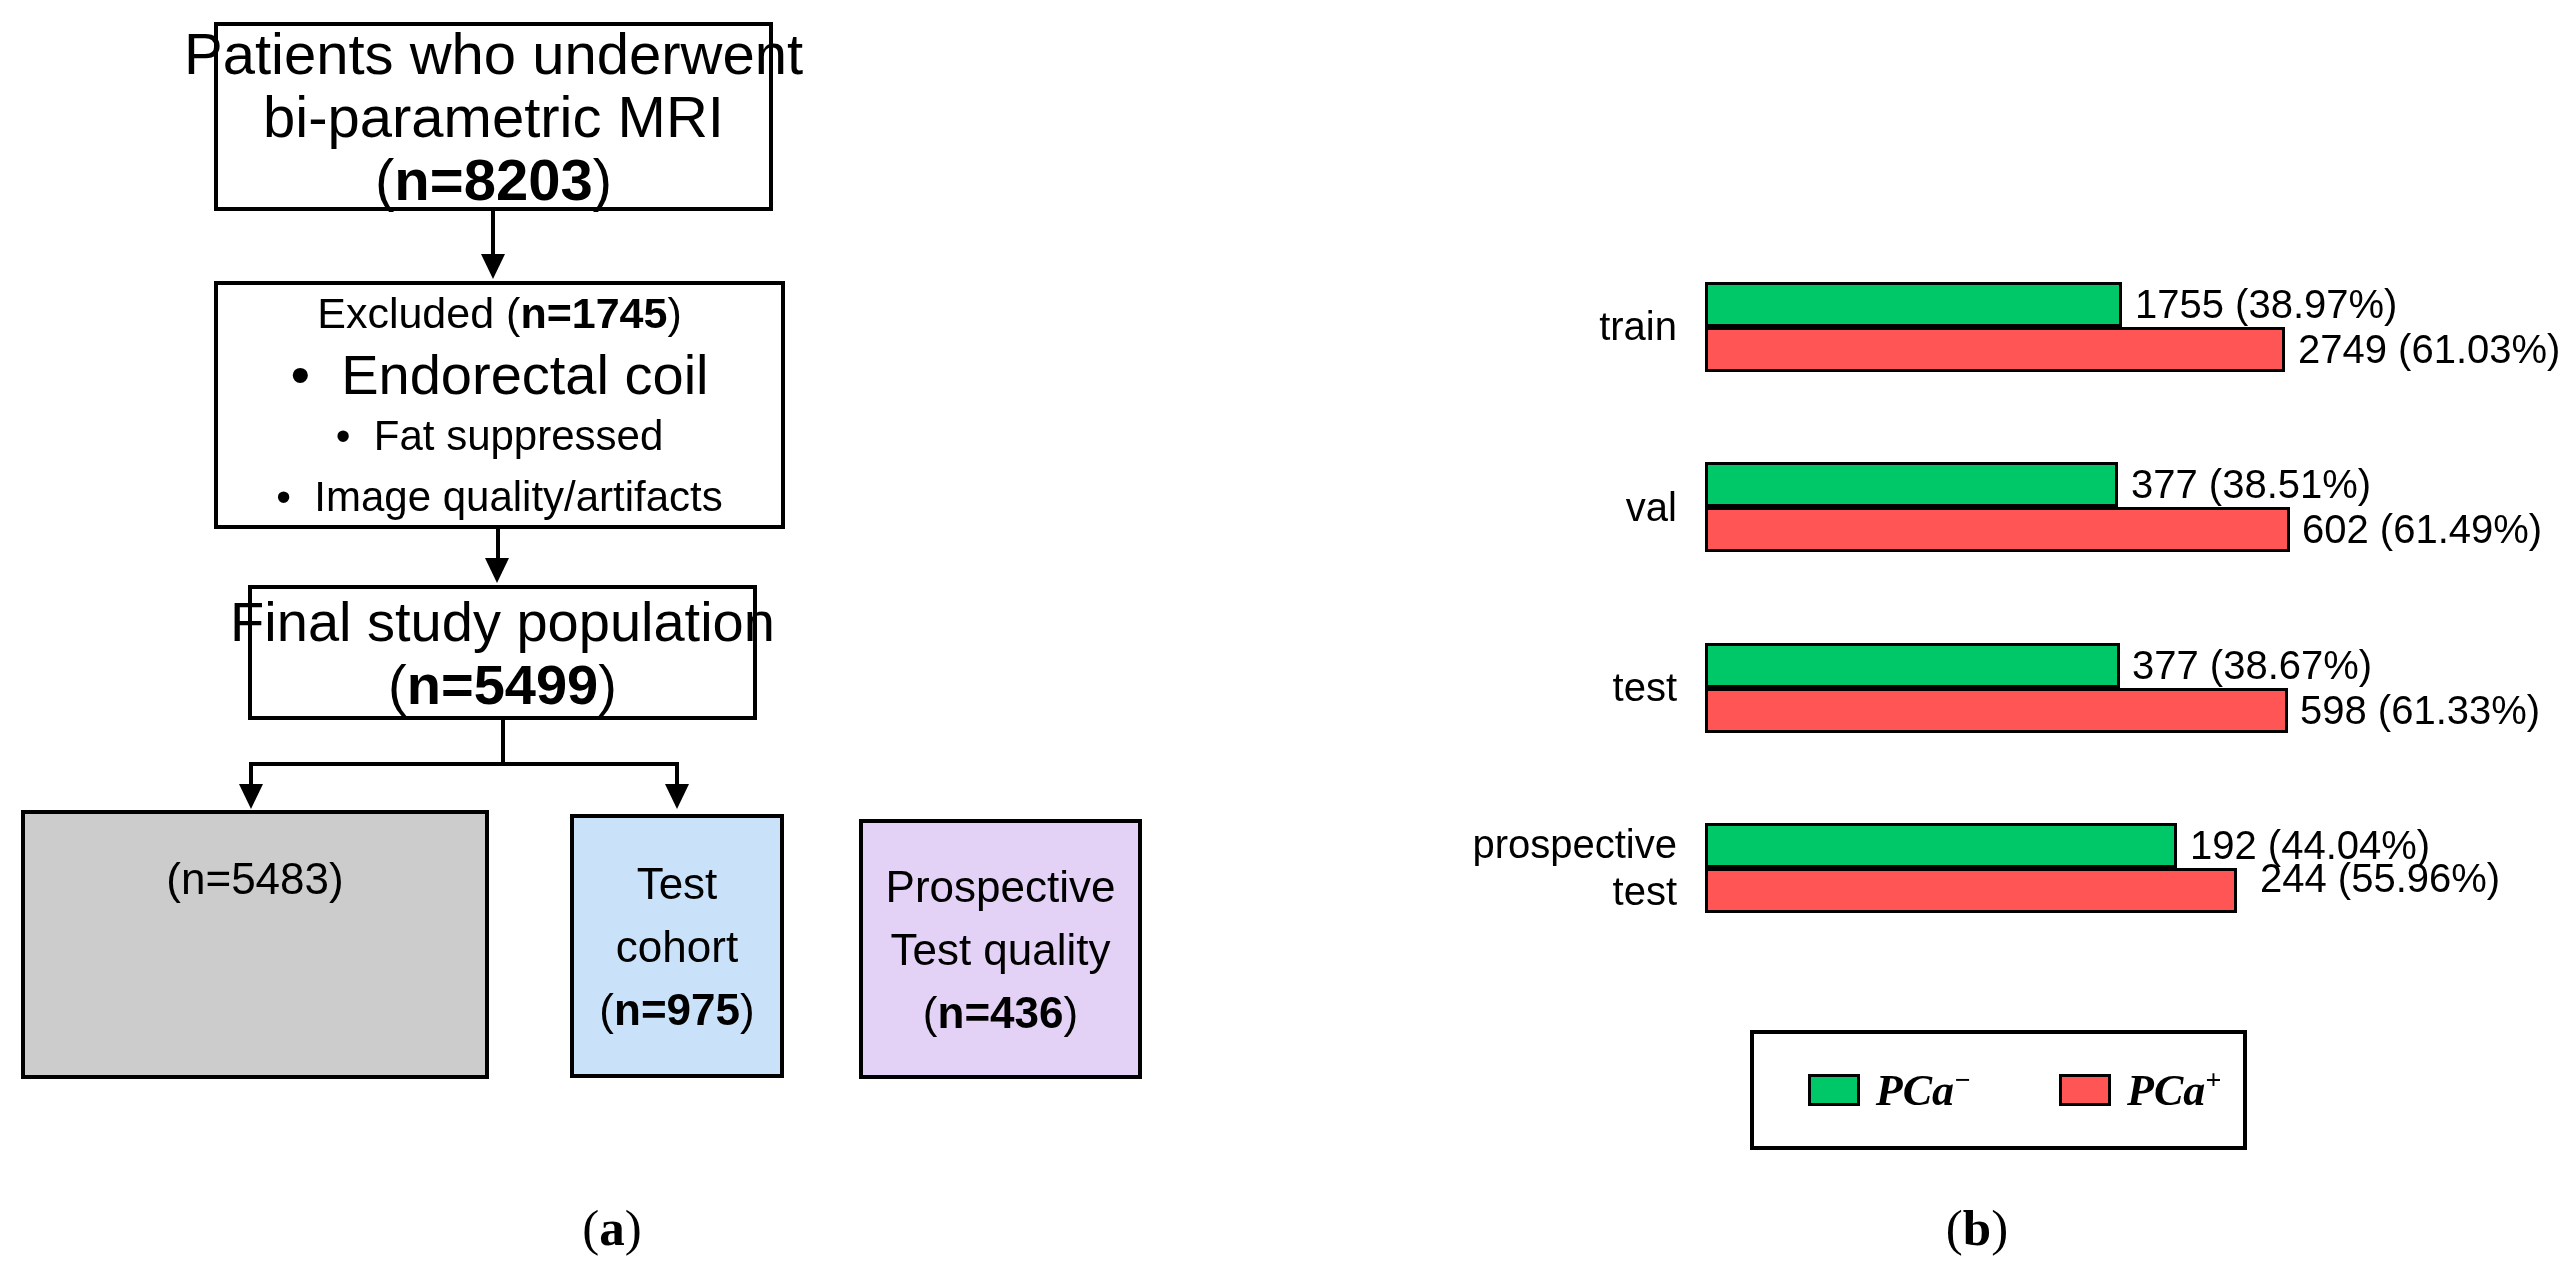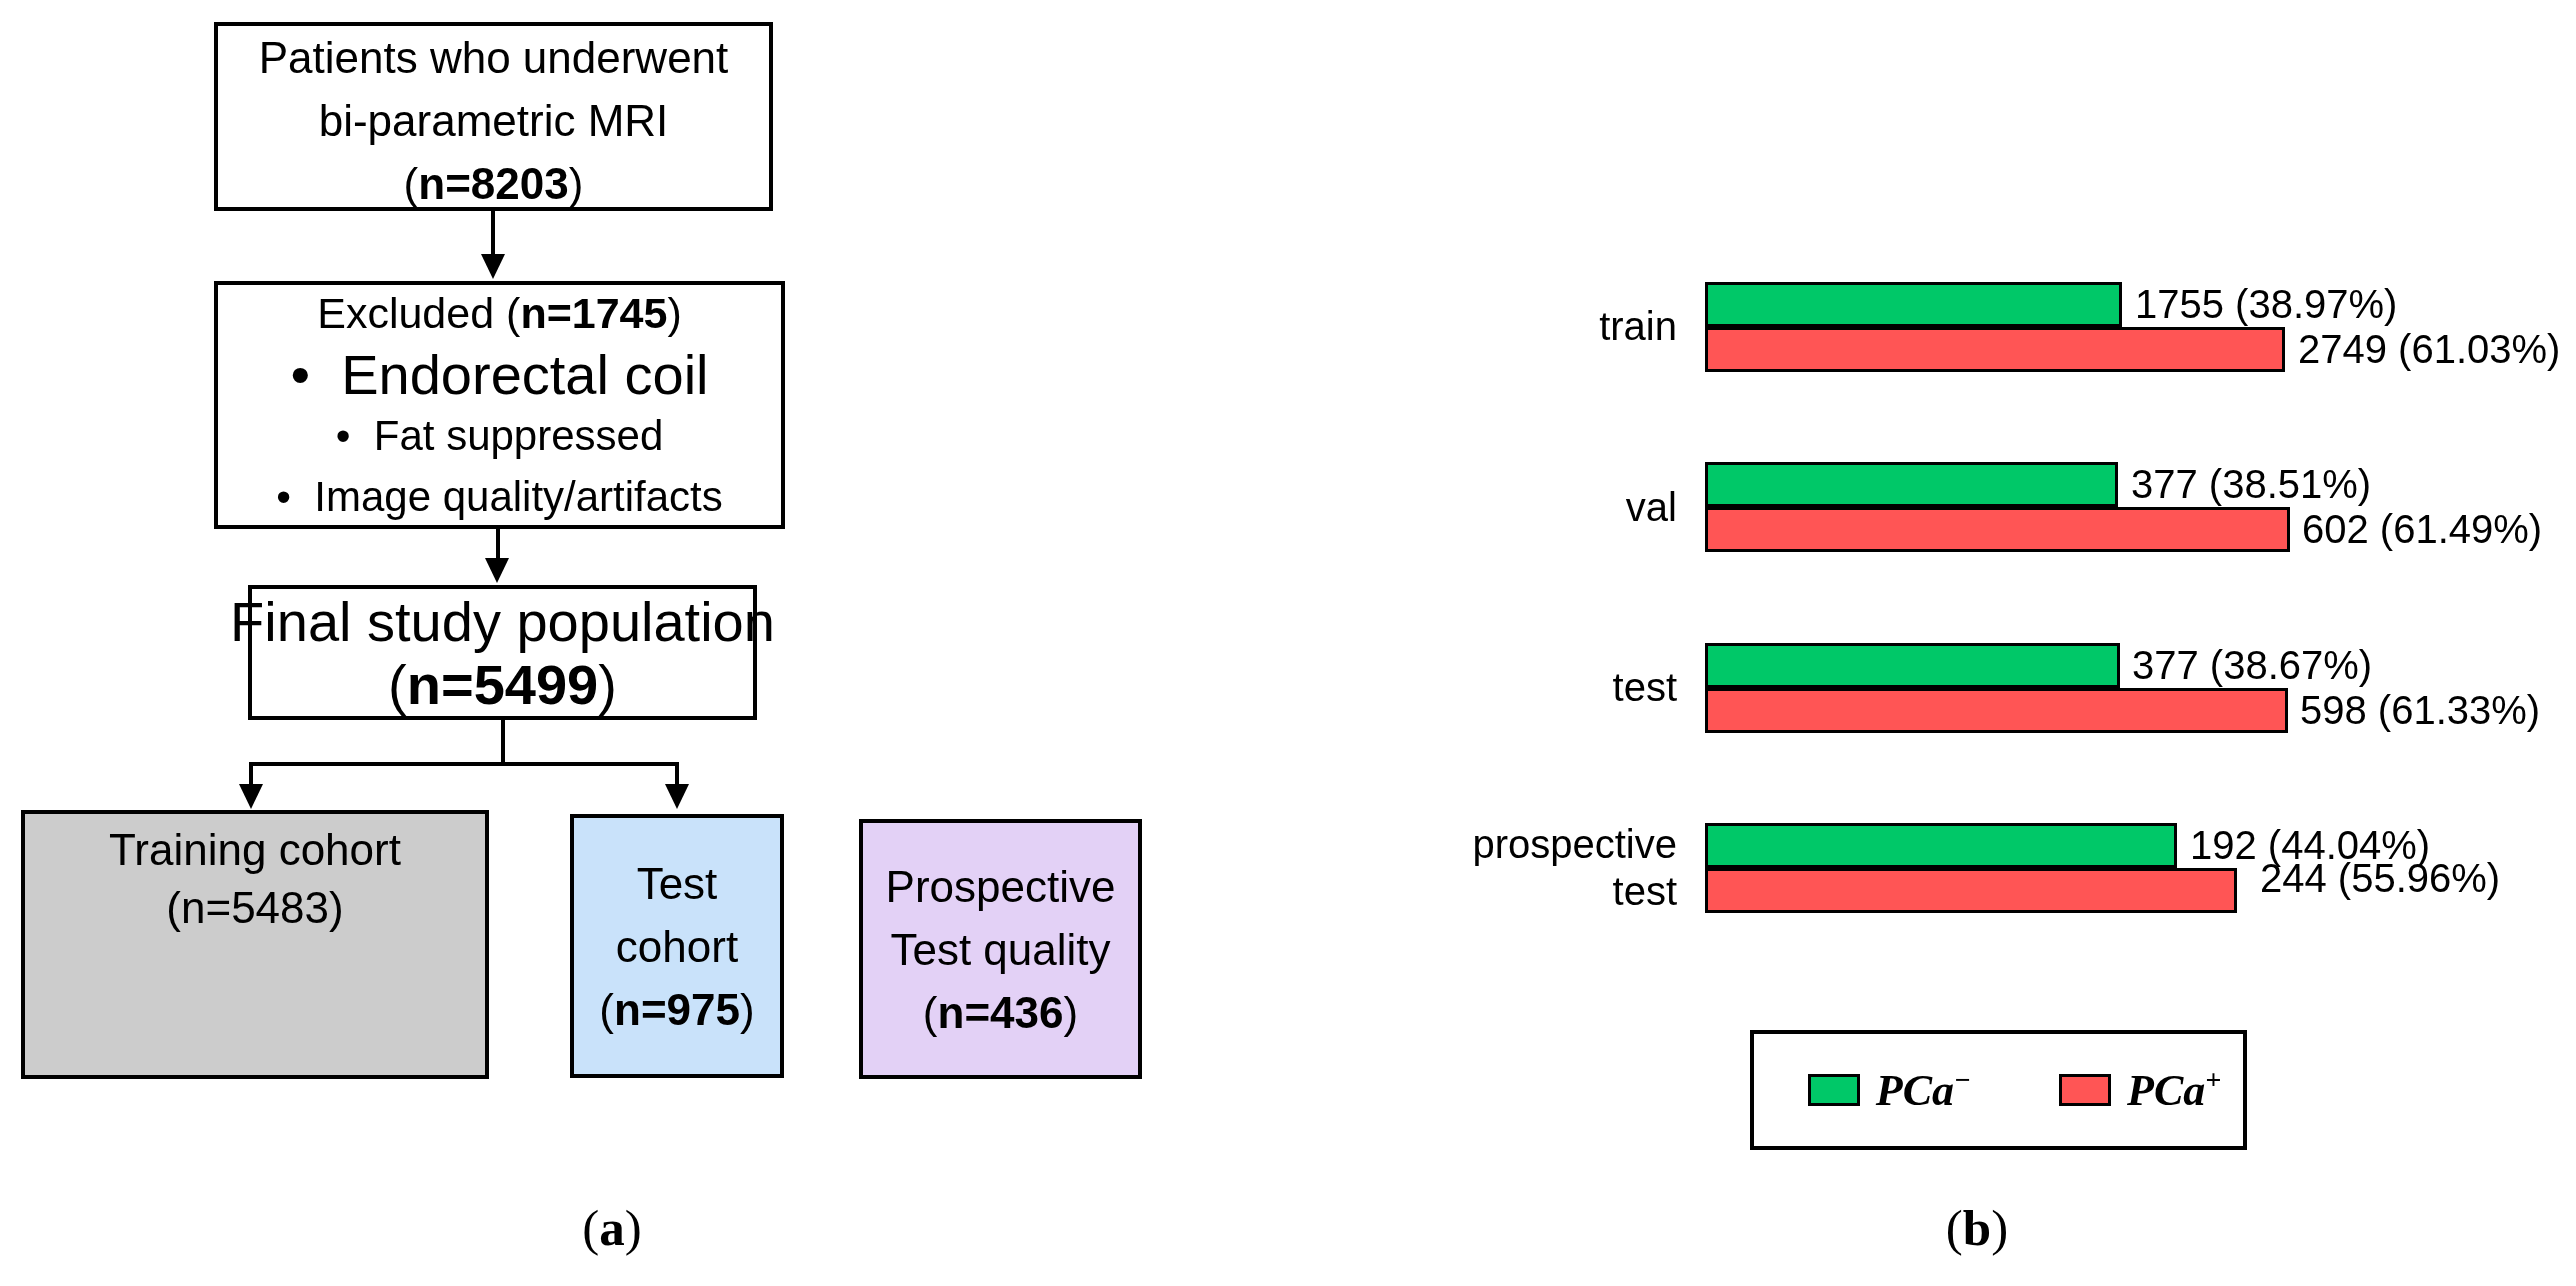--- a/index.html
+++ b/index.html
@@ -42,21 +42,21 @@
            font-family:"Liberation Serif","DejaVu Serif",serif;font-size:51px;}
   .caption .b{font-weight:bold;}
 </style>
 </head>
 <body>
 
 <div class="canvas">
 
   <div>
 
-    <div class="fbox" style="left:214px;top:22px;width:559px;height:189px;font-size:44px;line-height:63px;justify-content:space-between;">
+    <div class="fbox" style="left:214px;top:22px;width:559px;height:189px;font-size:58px;line-height:63px;">
       <span class="ln">Patients who underwent</span>
       <span class="ln">bi-parametric MRI</span>
       <span class="ln"><span>(</span><span class="b">n=8203</span><span>)</span></span>
     </div>
 
     <div class="stem" style="left:491px;top:211px;width:3.5px;height:44px;"></div>
     <div class="head" style="left:481px;top:254px;"></div>
 
     <div class="fbox" style="left:214px;top:281px;width:571px;height:248px;font-size:43px;line-height:61px;">
       <span class="ln"><span>Excluded (</span><span class="b">n=1745</span><span>)</span></span>
@@ -75,21 +75,20 @@
 
     <div class="stem" style="left:501px;top:719px;width:3.5px;height:47px;"></div>
     <div class="stem" style="left:249px;top:762px;width:430px;height:3.5px;"></div>
     <div class="stem" style="left:249px;top:762px;width:3.5px;height:23px;"></div>
     <div class="head" style="left:239px;top:784px;"></div>
     <div class="stem" style="left:675px;top:762px;width:3.5px;height:23px;"></div>
     <div class="head" style="left:665px;top:784px;"></div>
 
     <div class="tc-outer" style="left: 21px; top: 810px; width: 468px; height: 269px; background: rgb(204, 204, 204);">
       <div class="tc-head" style="font-size:44px;line-height:58px;">
-        <span class="ln">Training cohort</span>
         <span class="ln">(n=5483)</span>
       </div>
     </div>
 
     <div class="fbox" style="left: 570px; top: 814px; width: 214px; height: 264px; font-size: 44px; line-height: 63px; background: rgb(201, 226, 250);">
       <span class="ln">Test</span>
       <span class="ln">cohort</span>
       <span class="ln"><span>(</span><span class="b">n=975</span><span>)</span></span>
     </div>
 

